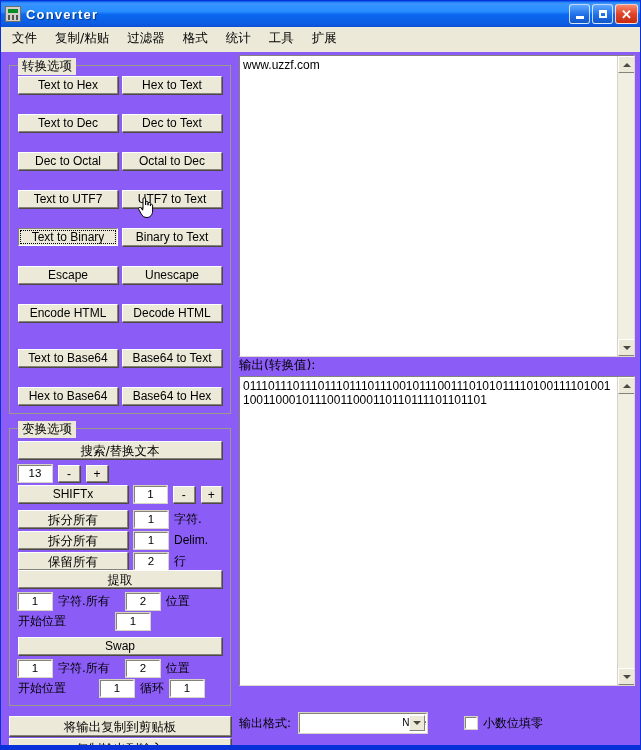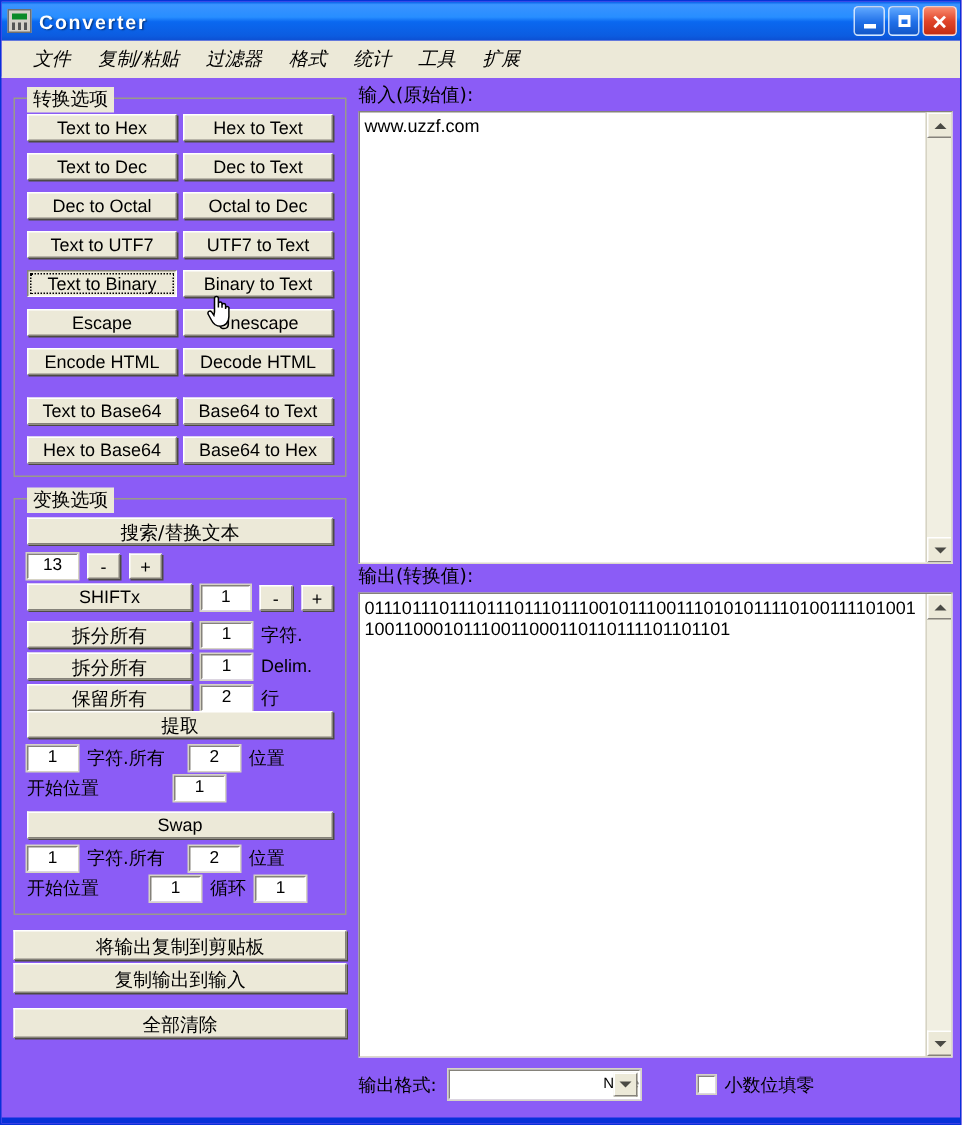--- a/index.html
+++ b/index.html
@@ -60,24 +60,23 @@
     background:linear-gradient(to bottom,#f98a6e,#e0452a 50%,#c32c12);
     width:23px;
   }
   .wbtn .bar{width:8px;height:3px;background:#fff;margin-top:6px;}
   .wbtn .sq{width:8px;height:8px;border:2px solid #fff;border-top-width:3px;box-sizing:border-box;}
   .wbtn .x{font-size:13px;line-height:1;font-family:"Liberation Sans",sans-serif;}
 
   
   .menubar{
     height:24px;background:#ece9d8;
-    display:flex;align-items:center;
-    padding-left:12px;
+    display:flex;
+    padding-left:2px;
     border-bottom:1px solid #ece9d8;
-    font-style:italic;
   }
   .menu-item{
     padding:3px 9px;font-size:12.5px;color:#000;
     font-family:"DejaVu Sans","Liberation Sans",sans-serif;
   }
 
   
   .content{position:absolute;left:0;top:50px;width:641px;height:700px;}
   .left-col{position:absolute;left:8px;top:14px;width:222px;}
   .right-col{position:absolute;left:238px;top:4px;width:396px;}
@@ -122,21 +121,21 @@
     border-left:1px solid #85827a;
     border-right:1px solid #fff;
     border-bottom:1px solid #fff;
     box-shadow:none;
   }
 
   .btn-row{display:flex;gap:4px;margin-bottom:2px;}
   .btn-row .btn{flex:1;}
 
   
-  .conv-grid .btn-row{margin-bottom:8px;}
+  .conv-grid .btn-row{margin-bottom:20px;}
   .gap-row{height:7px;}
 
   
   .num{
     width:34px;height:17px;box-sizing:border-box;
     background:#fff;
     border-top:1px solid #85827a;
     border-left:1px solid #85827a;
     border-right:1px solid #fff;
     border-bottom:1px solid #fff;
@@ -390,21 +389,20 @@
           <div class="btn cjk" style="height:20px;line-height:19px;">复制输出到输入</div>
         </div>
         <div class="btn-row" style="margin-top:10px;">
           <div class="btn cjk" style="height:20px;line-height:19px;">全部清除</div>
         </div>
       </div>
     </div>
 
     <div class="right-col">
 
-      <div class="field-label">输入(原始值):</div>
       <div class="textbox" style="height:302px;">
         <div class="txt">www.uzzf.com</div>
         <div class="vscroll">
           <div class="sb-btn up">
               <span class="arrow up"></span>
             </div>
           <div class="sb-btn down">
               <span class="arrow down"></span>
             </div>
         </div>

